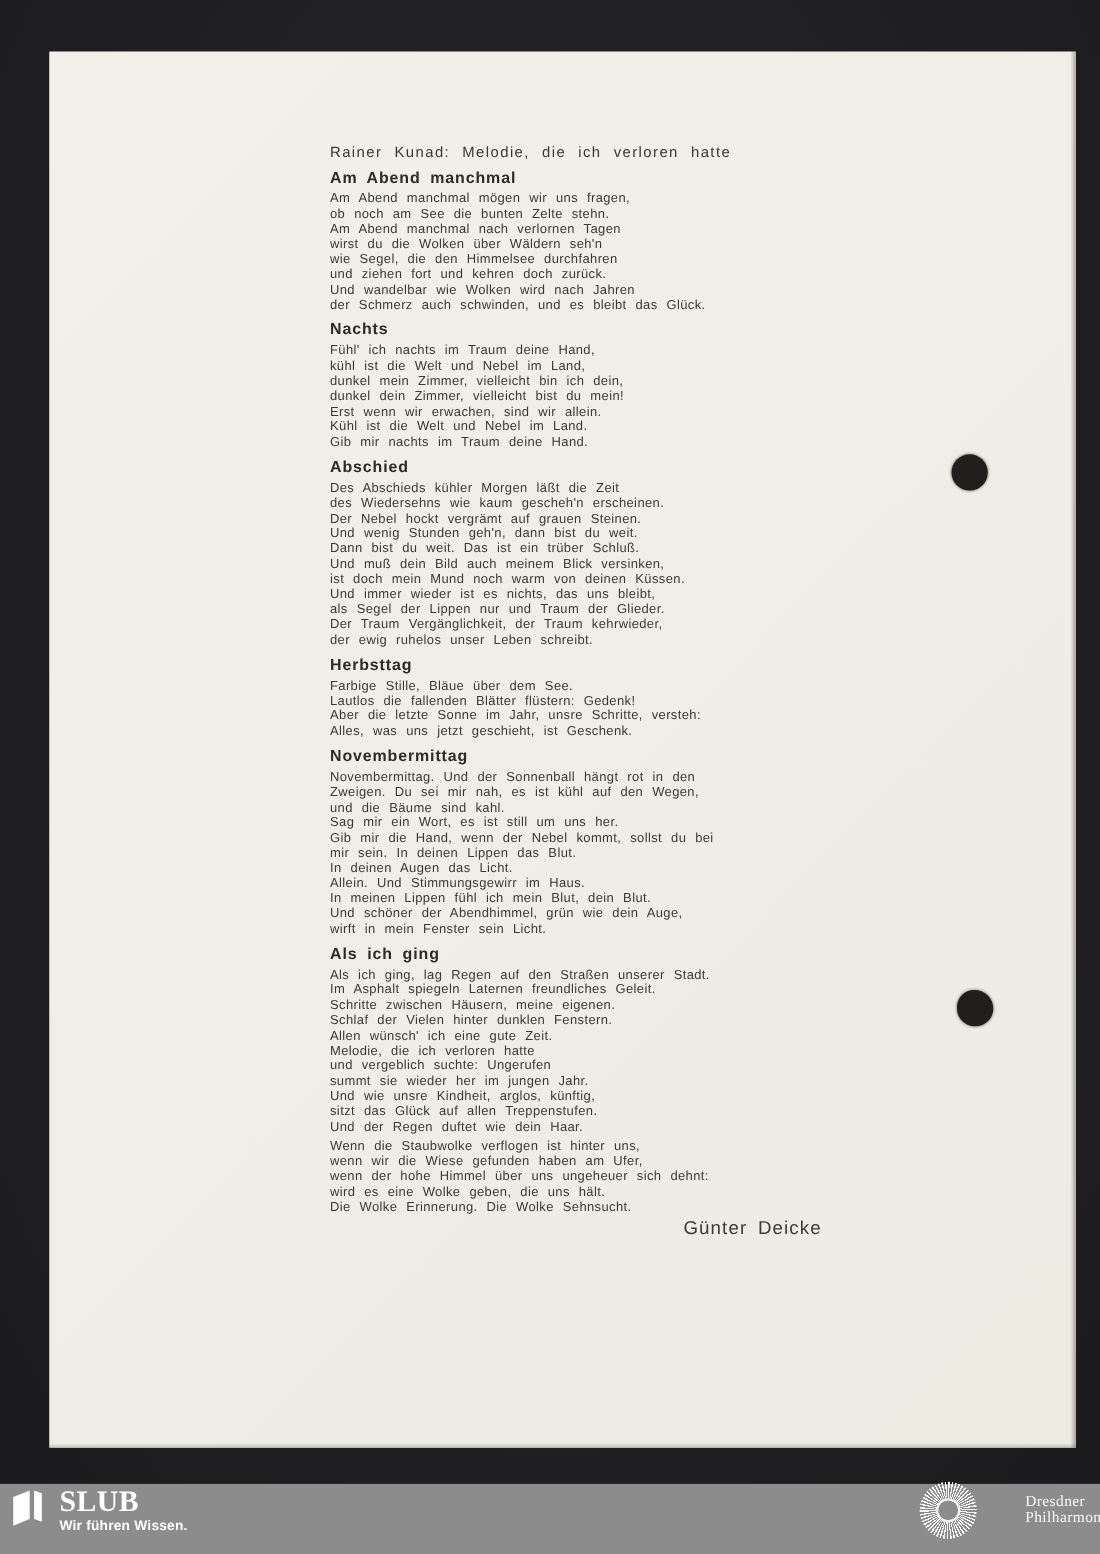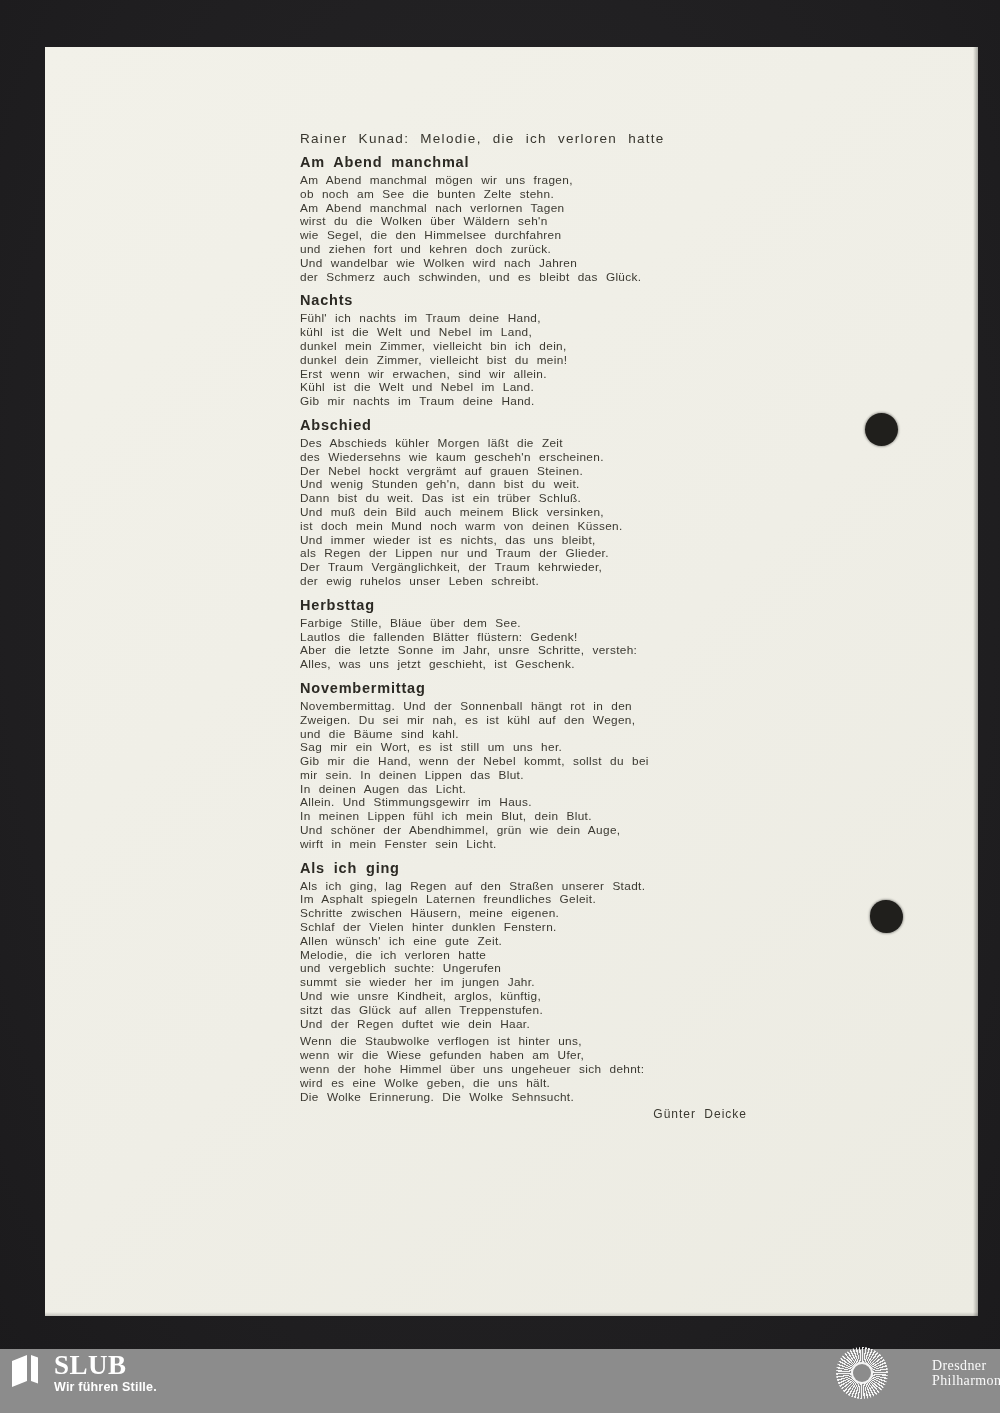--- a/index.html
+++ b/index.html
@@ -75,21 +75,21 @@
     font-size: 11.8px;
     line-height: 13.8px;
     letter-spacing: 0.35px;
     word-spacing: 4.5px;
     white-space: nowrap;
   }
   .attribution {
     margin-top: 3px;
     text-align: right;
     padding-right: 33px;
-    font-size: 12px;
+    font-size: 17px;
     letter-spacing: 1px;
     word-spacing: 4px;
     color: #3b3931;
   }
 
   
   .footer-bar {
     position: absolute;
     left: 0; right: 0; bottom: 0;
     height: 64px;
@@ -185,21 +185,21 @@
         <section class="poem">
           <h3 class="poem-title">Abschied</h3>
           <div class="poem-line">Des Abschieds kühler Morgen läßt die Zeit</div>
           <div class="poem-line">des Wiedersehns wie kaum gescheh'n erscheinen.</div>
           <div class="poem-line">Der Nebel hockt vergrämt auf grauen Steinen.</div>
           <div class="poem-line">Und wenig Stunden geh'n, dann bist du weit.</div>
           <div class="poem-line">Dann bist du weit. Das ist ein trüber Schluß.</div>
           <div class="poem-line">Und muß dein Bild auch meinem Blick versinken,</div>
           <div class="poem-line">ist doch mein Mund noch warm von deinen Küssen.</div>
           <div class="poem-line">Und immer wieder ist es nichts, das uns bleibt,</div>
-          <div class="poem-line">als Regen der Lippen nur und Traum der Glieder.</div>
+          <div class="poem-line">als Segel der Lippen nur und Traum der Glieder.</div>
           <div class="poem-line">Der Traum Vergänglichkeit, der Traum kehrwieder,</div>
           <div class="poem-line">der ewig ruhelos unser Leben schreibt.</div>
         </section>
         <section class="poem">
           <h3 class="poem-title">Herbsttag</h3>
           <div class="poem-line">Farbige Stille, Bläue über dem See.</div>
           <div class="poem-line">Lautlos die fallenden Blätter flüstern: Gedenk!</div>
           <div class="poem-line">Aber die letzte Sonne im Jahr, unsre Schritte, versteh:</div>
           <div class="poem-line">Alles, was uns jetzt geschieht, ist Geschenk.</div>
         </section>
@@ -251,21 +251,21 @@
 
   <div class="slub-logo">
     <span class="slub-book">
       <svg width="34" height="34" viewBox="0 0 34 34">
         <polygon points="2,7 17,1 17,27 2,33" fill="#ffffff"></polygon>
         <polygon points="21,1 28,3.5 28,29.5 21,27" fill="#ffffff"></polygon>
       </svg>
     </span>
     <span class="slub-textcol">
       <div class="slub-wordmark">SLUB</div>
-      <div class="slub-tagline">Wir führen Stille.</div>
+      <div class="slub-tagline">Wir führen Wissen.</div>
     </span>
   </div>
 
   <div class="phil-logo">
     <div class="starburst"></div>
     <div class="phil-text">
       <div>Dresdner</div>
       <div>Philharmonie</div>
     </div>
   </div>

